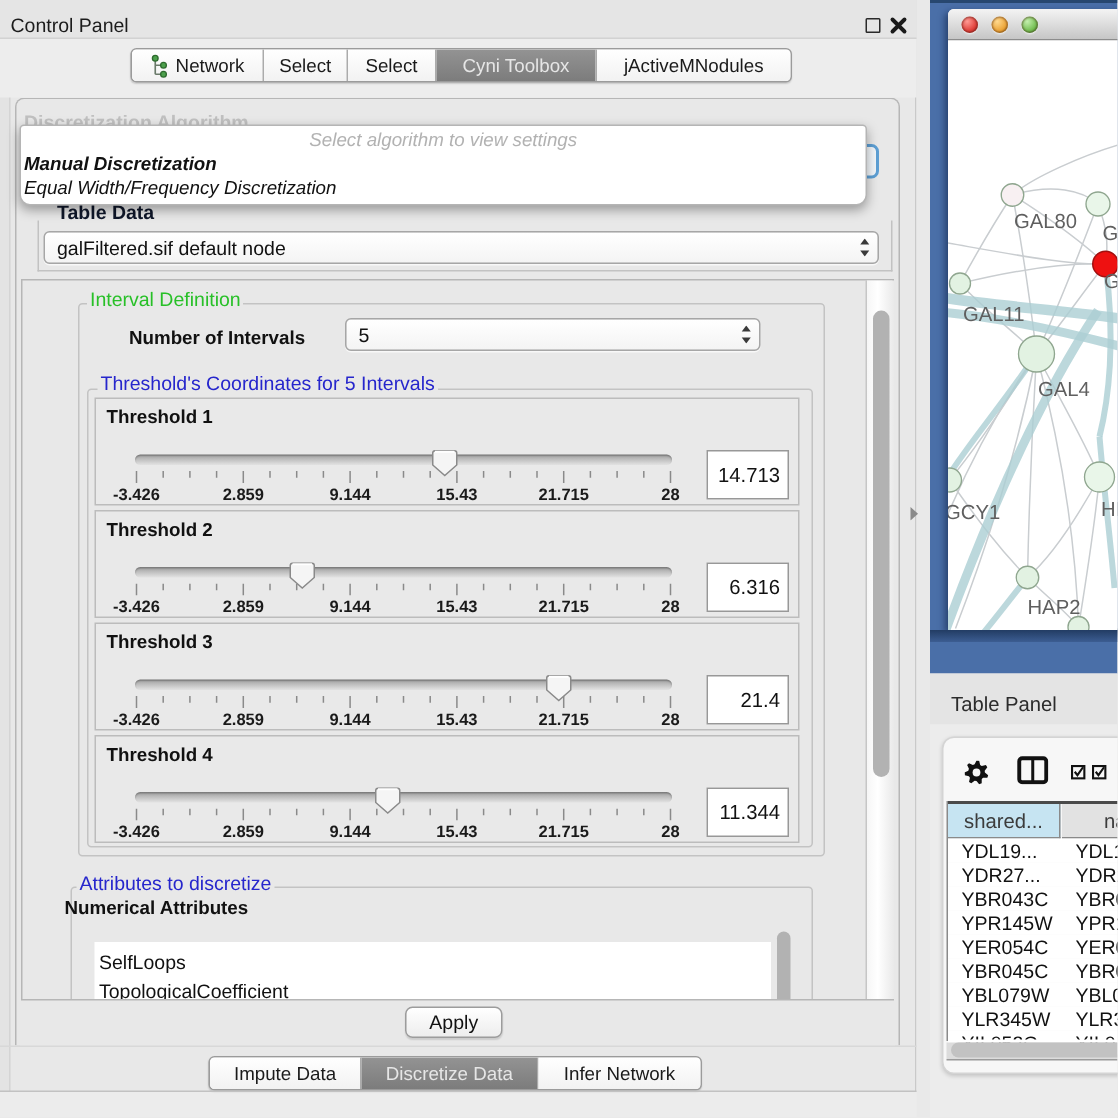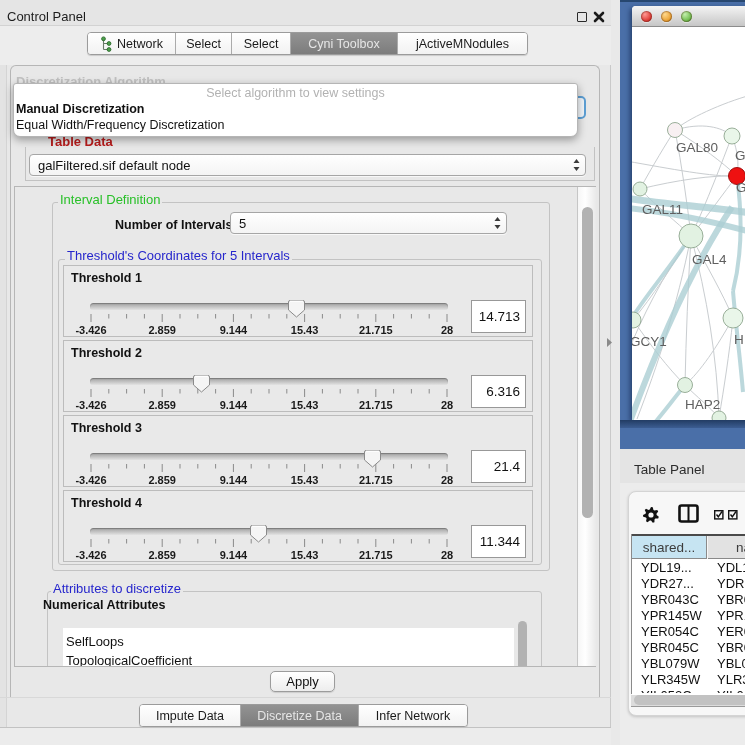--- a/index.html
+++ b/index.html
@@ -30,28 +30,28 @@
 
 
 #tabpanel { left:10px; top:65px; width:590px; height:632px; border:1px solid #b6b6b6; border-radius:6px 6px 0 0; border-bottom:none; }
 
 
 #ghosttitle { left:16px; top:74px; font-size:13px; font-weight:bold; color:#c0c0c0; }
 #focusring { left:560px; top:96px; width:26px; height:23px; border:2.5px solid #5d9fd4; border-radius:5px; background:#f2f6fa; }
 
 
 #tdgroup { left:25px; top:147px; width:570px; height:34px; border:1px solid #c2c2c2; border-top:none; }
-#tdlabel { left:48px; top:134px; font-size:13px; font-weight:bold; color:#b91c1c; }
+#tdlabel { left:38px; top:134px; font-size:13px; font-weight:bold; color:#0f172a; }
 .combo { background:linear-gradient(#ffffff,#f4f4f4); border:1px solid #a6a6a6; border-radius:4px; font-size:13px; color:#111; display:flex; align-items:center; box-shadow:0 1px 0 rgba(255,255,255,0.7); }
 .combo .txt { padding-left:8px; }
 .combo .arr { position:absolute; right:5px; top:50%; margin-top:-6px; }
 #combo1 { left:29px; top:154px; width:557px; height:22px; }
 
 
-#popup { left:13px; top:83px; width:565px; height:54px; background:#ffffff; border:1px solid #b5b5b5; border-radius:3px 3px 7px 7px; box-shadow:0 3px 8px rgba(0,0,0,0.35); }
+#popup { left:13px; top:83px; width:565px; height:54px; background:#ffffff; border:1px solid #b5b5b5; border-radius:3px 3px 7px 7px; box-shadow:0 3px 8px rgba(0,0,0,0.35);font-style:italic; }
 #popup .gray { position:absolute; left:0; right:0; top:2px; text-align:center; font-size:12.5px; color:#b2b2b2; }
 #popup .it1 { position:absolute; left:2px; top:18px; font-size:12.5px; font-weight:bold; color:#111; }
 #popup .it2 { position:absolute; left:2px; top:34px; font-size:12.5px; color:#111; }
 
 
 #scrollarea { left:14px; top:186px; width:582px; height:481px; border:1px solid #b6b6b6; background:#e8e8e8; }
 #scrollclip { left:15px; top:187px; width:562px; height:479px; overflow:hidden; }
 #vsb { left:577px; top:187px; width:19px; height:479px; background:linear-gradient(90deg,#f6f6f6,#ffffff 40%,#e9e9e9); border-left:1px solid #c6c6c6; }
 #vsbthumb { left:582px; top:207px; width:11px; height:311px; background:#b2b2b2; border-radius:5.5px; }
 
@@ -145,21 +145,21 @@
   <div class="gray">Select algorithm to view settings</div>
   <div class="it1">Manual Discretization</div>
   <div class="it2">Equal Width/Frequency Discretization</div>
 </div>
 
 <div class="abs" id="scrollarea"></div>
 <div class="abs" id="scrollclip">
 
   <div class="group" style="left:37px; top:15px; width:498px; height:369px;"></div>
   <div class="gtitle green" style="left:43px; top:5px;">Interval Definition</div>
-  <div style="position:absolute; left:71px; top:31px; font-size:12.5px; font-weight:bold; color:#111;margin-left:29px;">Number of Intervals</div>
+  <div style="position:absolute; left:71px; top:31px; font-size:12.5px; font-weight:bold; color:#111;">Number of Intervals</div>
   <div class="combo" style="position:absolute; left:215px; top:25px; width:277px; height:22px;">
       <span class="txt">5</span>
       <svg class="arr" width="7" height="12" viewBox="0 0 7 12">
         <path d="M3.5 0 L6.5 4 H0.5 Z" fill="#3a3a3a"></path>
         <path d="M3.5 12 L6.5 8 H0.5 Z" fill="#3a3a3a"></path>
       </svg>
     </div>
   <div class="group" style="left:43px; top:72px; width:484px; height:306px;"></div>
   <div class="gtitle blue" style="left:50px; top:61px;">Threshold's Coordinates for 5 Intervals</div>
 

